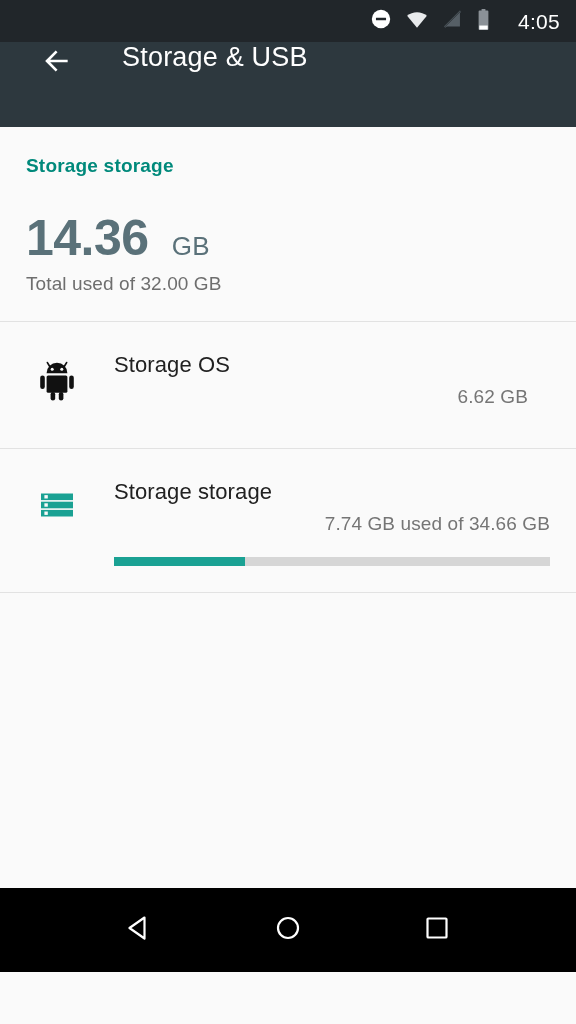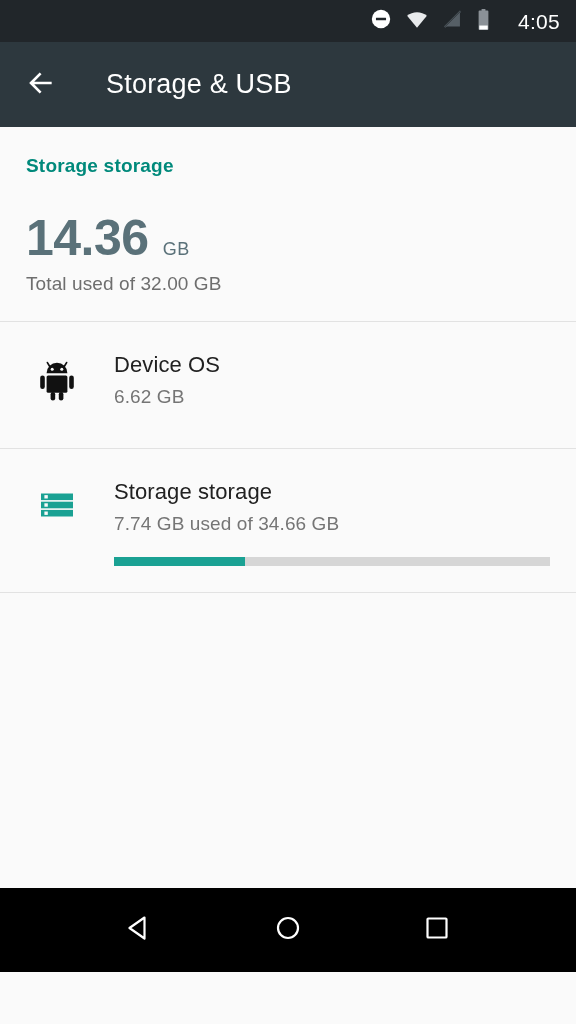--- a/index.html
+++ b/index.html
@@ -25,22 +25,22 @@
   .status-icons { display:flex; align-items:center; gap:13px; }
   .si { display:block; }
   .status-time {
     color:#ffffff; font-size:21px; letter-spacing:0.3px;
     margin-left:14px; line-height:1;
   }
 
   
   .toolbar {
     height:85px; background:#2d383e;
-    display:flex; align-items:center;
-    flex:0 0 85px; padding-left:20px;
+    display:flex; 
+    flex:0 0 85px; padding-left:36px;
   }
   .back-btn {
     width:42px; height:42px;
     display:flex; align-items:center; justify-content:center;
     cursor:pointer; flex:0 0 42px;
   }
   .toolbar-title {
     color:#ffffff; font-size:27px; font-weight:500;
     margin-left:44px; letter-spacing:0.2px; white-space:nowrap;
   }
@@ -51,42 +51,42 @@
   .summary { padding:28px 24px 26px 26px; }
   .section-title {
     color:#00897b; font-size:19px; font-weight:bold;
     letter-spacing:0.2px; margin-bottom:36px;
   }
   .total-line {
     display:flex; align-items:baseline; color:#5a7179;
     margin-bottom:10px;
   }
   .total-value { font-size:50px; font-weight:700; letter-spacing:-0.5px; line-height:1; }
-  .total-unit { font-size:18px; font-weight:400; margin-left:14px; letter-spacing:0.5px; }
+  .total-unit { font-size:26px; font-weight:400; margin-left:23px; letter-spacing:0.5px; }
   .total-sub { font-size:19px; color:#6e6e6e; letter-spacing:0.1px; }
 
   .divider { height:1px; background:#e2e2e2; width:100%; }
 
   .row {
     display:flex; align-items:flex-start;
     padding:30px 24px 26px 0;
     min-height:126px; cursor:pointer;
     background:#fafafa;
   }
   .row-icon {
     width:114px; flex:0 0 114px;
     display:flex; align-items:center; justify-content:center;
     padding-top:4px;
   }
   .row-body { flex:1 1 auto; padding-right:24px; }
   .row-title {
     font-size:22px; color:#212121; letter-spacing:0.1px;
     margin-bottom:9px; line-height:1.15;
   }
-  .row-sub { font-size:19px; color:#757575; letter-spacing:0.1px; }
+  .row-sub { font-size:19px; color:#757575; letter-spacing:0.1px;text-align:right; }
 
   .progress-track {
     margin-top:22px; height:9px; width:436px;
     background:#d6d6d6; border-radius:0;
   }
   .progress-fill { height:100%; background:#1aa193; width:30%; }
 
   
   .nav-bar {
     height:84px; background:#000000; flex:0 0 84px;
@@ -171,21 +171,21 @@
           <circle cx="19.2" cy="13.2" r="1.5" fill="#fafafa"></circle>
           <circle cx="28.8" cy="13.2" r="1.5" fill="#fafafa"></circle>
           <rect x="13.6" y="19.4" width="20.8" height="17.4" rx="1.6" fill="#111"></rect>
           <rect x="7.2" y="19.4" width="4.6" height="13.6" rx="2.3" fill="#111"></rect>
           <rect x="36.2" y="19.4" width="4.6" height="13.6" rx="2.3" fill="#111"></rect>
           <rect x="17.6" y="36.0" width="4.6" height="8.6" rx="2.3" fill="#111"></rect>
           <rect x="25.8" y="36.0" width="4.6" height="8.6" rx="2.3" fill="#111"></rect>
         </svg>
       </div>
       <div class="row-body">
-        <div class="row-title">Device OS</div>
+        <div class="row-title">Storage OS</div>
         <div class="row-sub">6.62 GB</div>
       </div>
     </div>
 
     <div class="divider"></div>
 
     <div class="row">
       <div class="row-icon">
         <svg width="44" height="44" viewBox="0 0 44 44">
           <rect x="6" y="10.5" width="32" height="6.6" fill="#1aa193"></rect>

